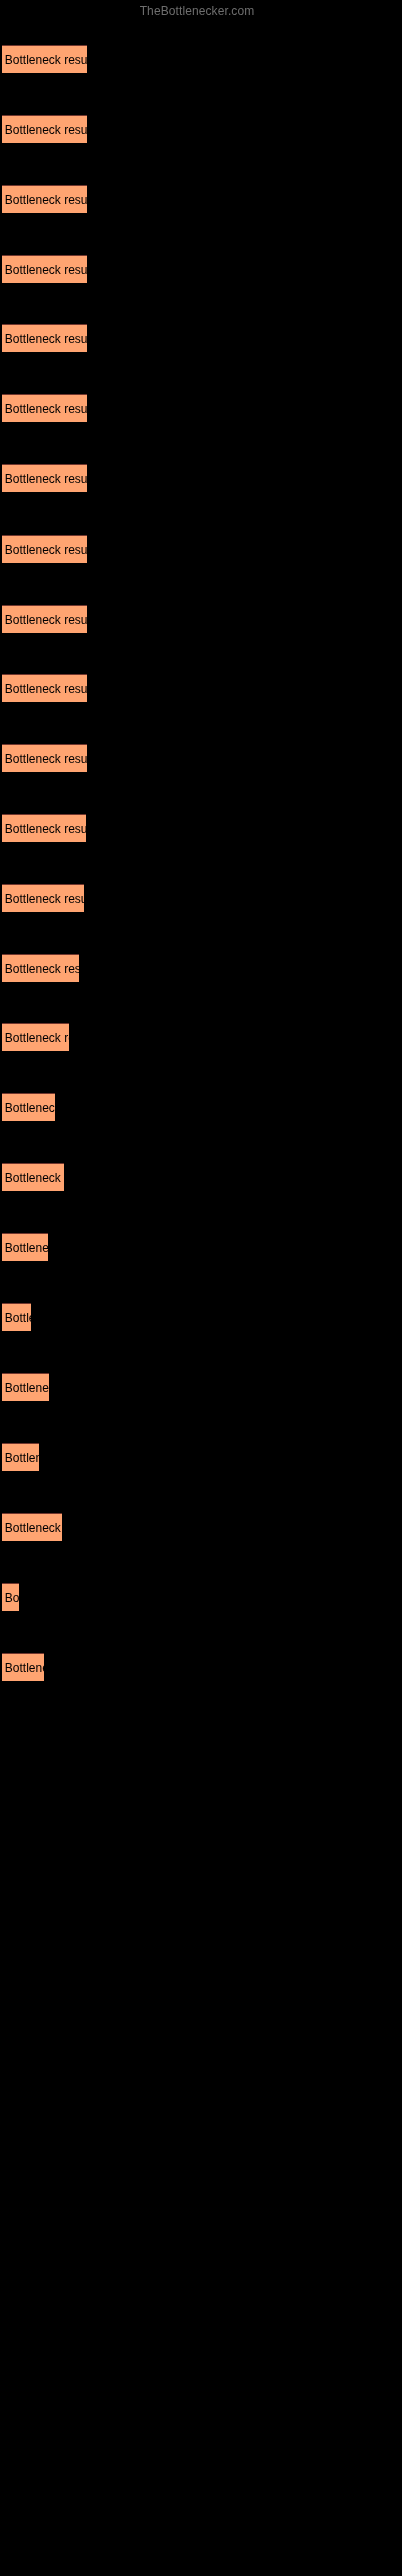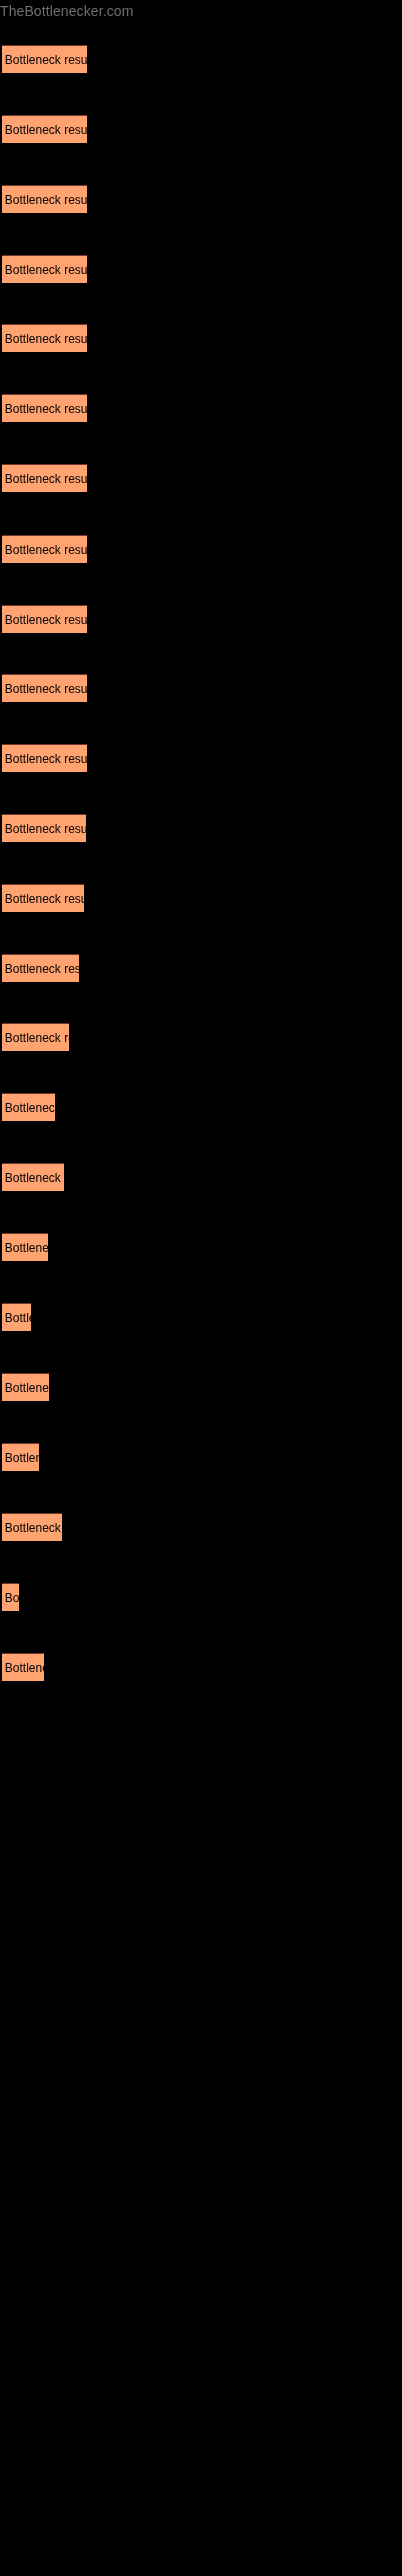--- a/index.html
+++ b/index.html
@@ -19,23 +19,23 @@
     position: relative;
     width: 403px;
     height: 2576px;
     background: #000000;
   }
   .site-title {
     position: absolute;
     top: 0px;
     left: 0px;
     width: 394px;
-    text-align: left;
+    text-align: center;
     color: #6e6e6e;
-    font-size: 14px;
+    font-size: 12px;
     line-height: 22.5px;
     letter-spacing: 0.1px;
     white-space: nowrap;
     font-family: "Liberation Sans", sans-serif;
   }
   .chart-area {
     position: absolute;
     top: 0px;
     left: 0px;
     width: 403px;

